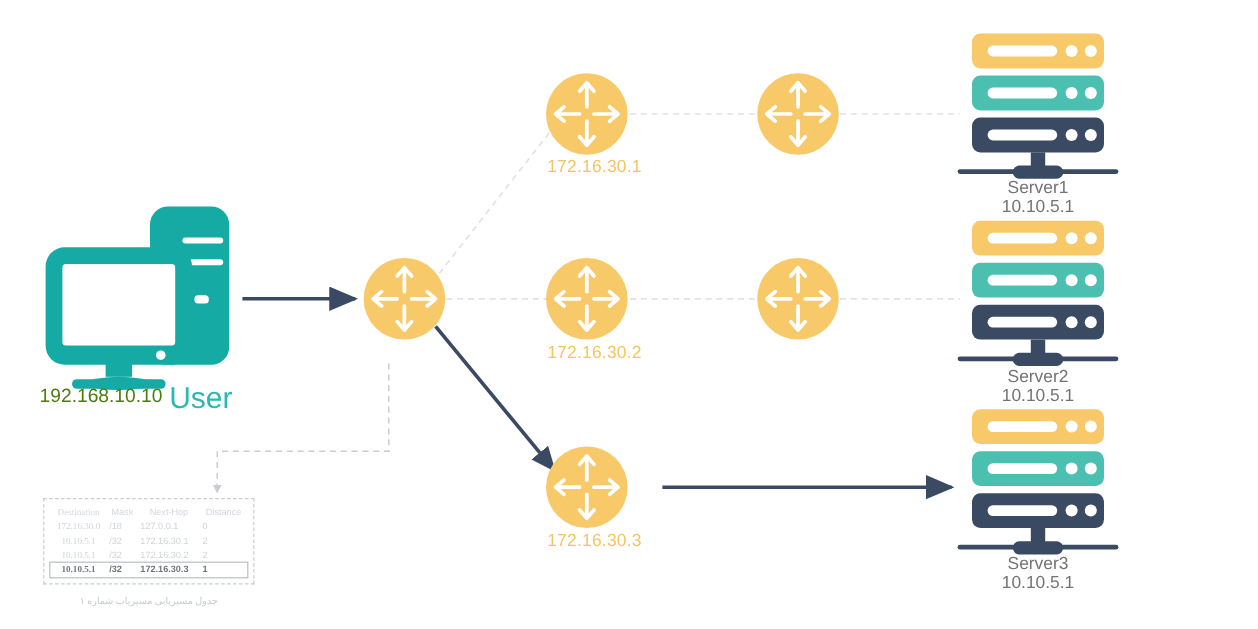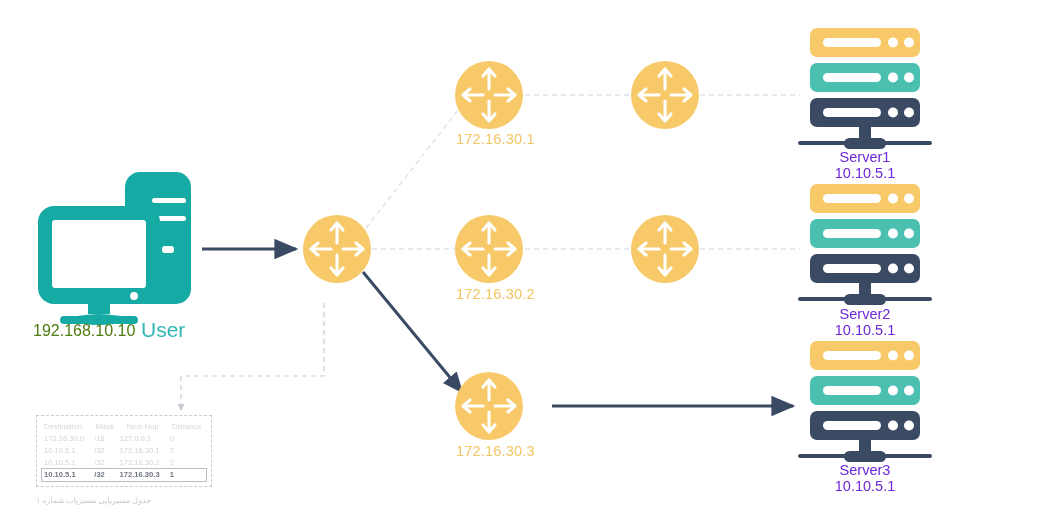--- a/index.html
+++ b/index.html
@@ -4,34 +4,34 @@
 <style>
   html,body{margin:0;padding:0;background:#ffffff;}
   body{width:1048px;height:524px;position:relative;overflow:hidden;
        font-family:"Liberation Sans","DejaVu Sans",sans-serif;}
   .stage{position:absolute;left:0;top:0;width:1048px;height:524px;}
   svg.layer{position:absolute;left:0;top:0;width:1048px;height:524px;overflow:visible;}
 
   
   .lbl{position:absolute;white-space:nowrap;}
   .lbl-router{color:#f3c562;font-size:14.5px;letter-spacing:.2px;}
-  .lbl-server{color:#6d28d9;font-size:14.5px;text-align:center;line-height:17px;}
+  .lbl-server{color:#737373;font-size:14.5px;text-align:center;line-height:17px;}
   .lbl-ip-user{color:#4d7c0f;font-size:16px;}
-  .lbl-user{color:#2fb8b2;font-size:21px;}
+  .lbl-user{color:#2fb8b2;font-size:25px;}
 
   
   .rt-wrap{position:absolute;left:36px;top:415px;width:176px;}
   .rt-box{border:1px dashed #c9ccd2;padding:4px 5px 5px 5px;background:#fff;}
   table.rt{border-collapse:collapse;width:100%;font-size:7.6px;color:#cfd3da;}
   table.rt td,table.rt th{padding:1.6px 2px;font-weight:normal;white-space:nowrap;}
   table.rt th{color:#d3d7de;}
-  table.rt td:first-child,table.rt th:first-child{text-align:left;}
+  table.rt td:first-child,table.rt th:first-child{text-align:center;font-family:Liberation Serif, serif;}
   tr.rt-active td{color:#6f7580;font-weight:bold;}
   tr.rt-active{outline:1px solid #b9bdc5;}
-  .rt-cap{margin-top:9px;text-align:left;font-size:8px;color:#c5c9d0;
+  .rt-cap{margin-top:9px;text-align:center;font-size:8px;color:#c5c9d0;
           direction:rtl;font-family:Liberation Serif, serif;}
 </style>
 </head>
 <body>
 
 <div class="stage">
 
   <svg class="layer">
     <defs>
       <marker id="arwNavy" markerWidth="9" markerHeight="9" refX="7.2" refY="3.4" orient="auto" markerUnits="strokeWidth">

